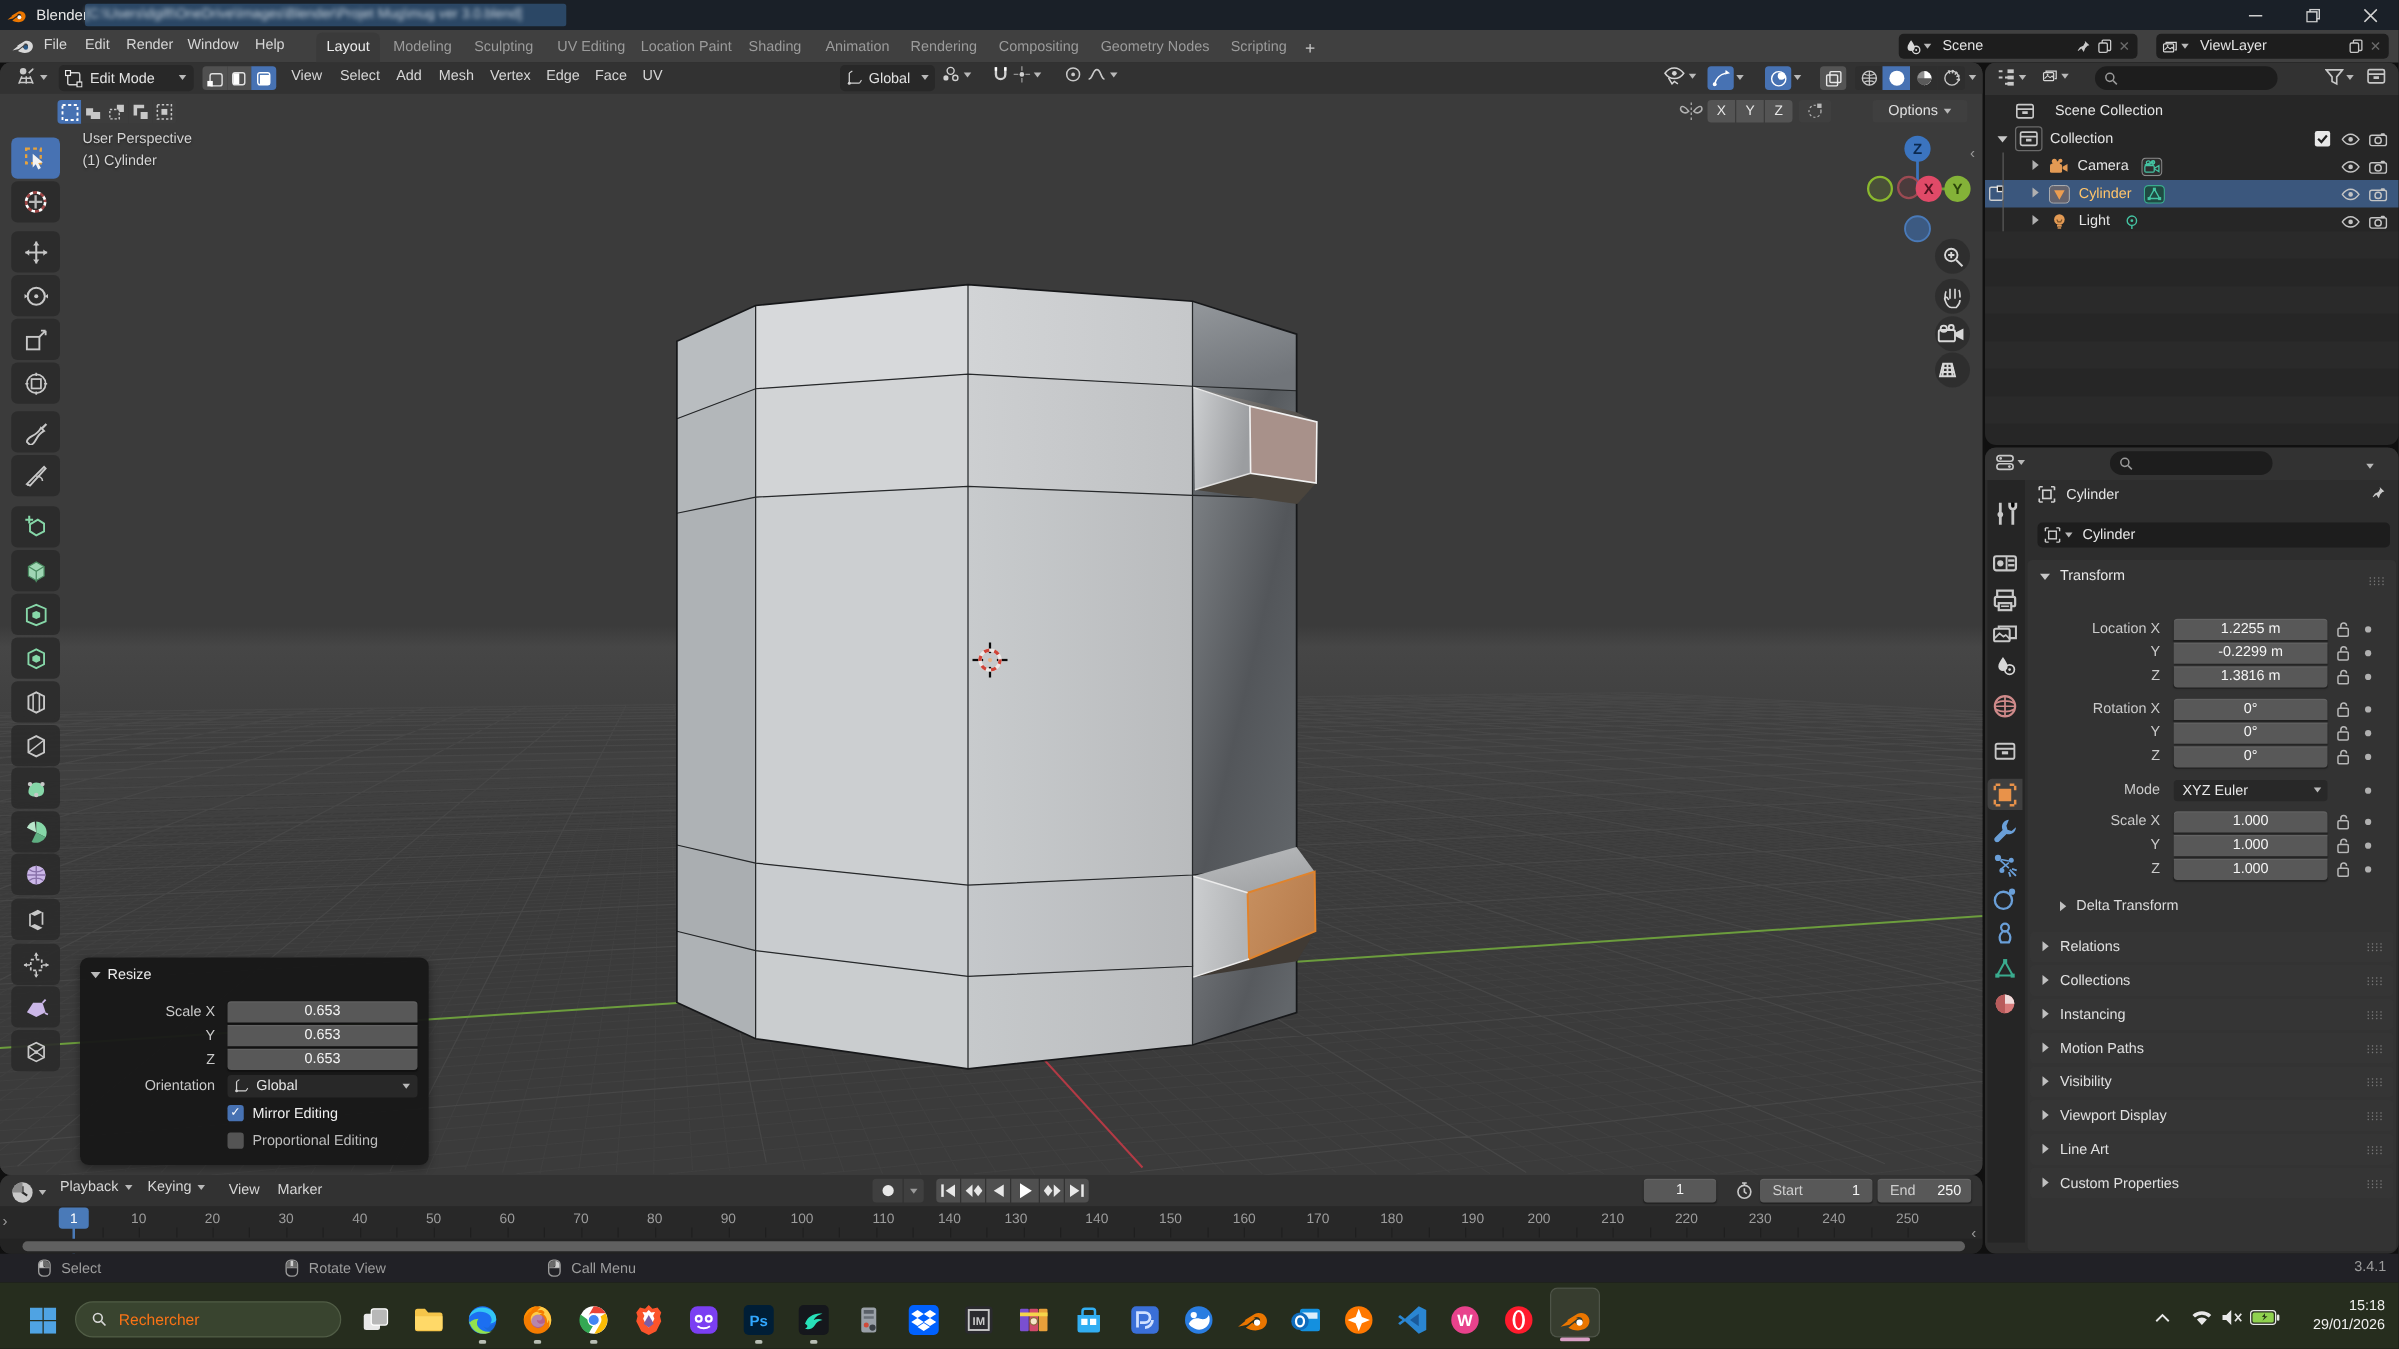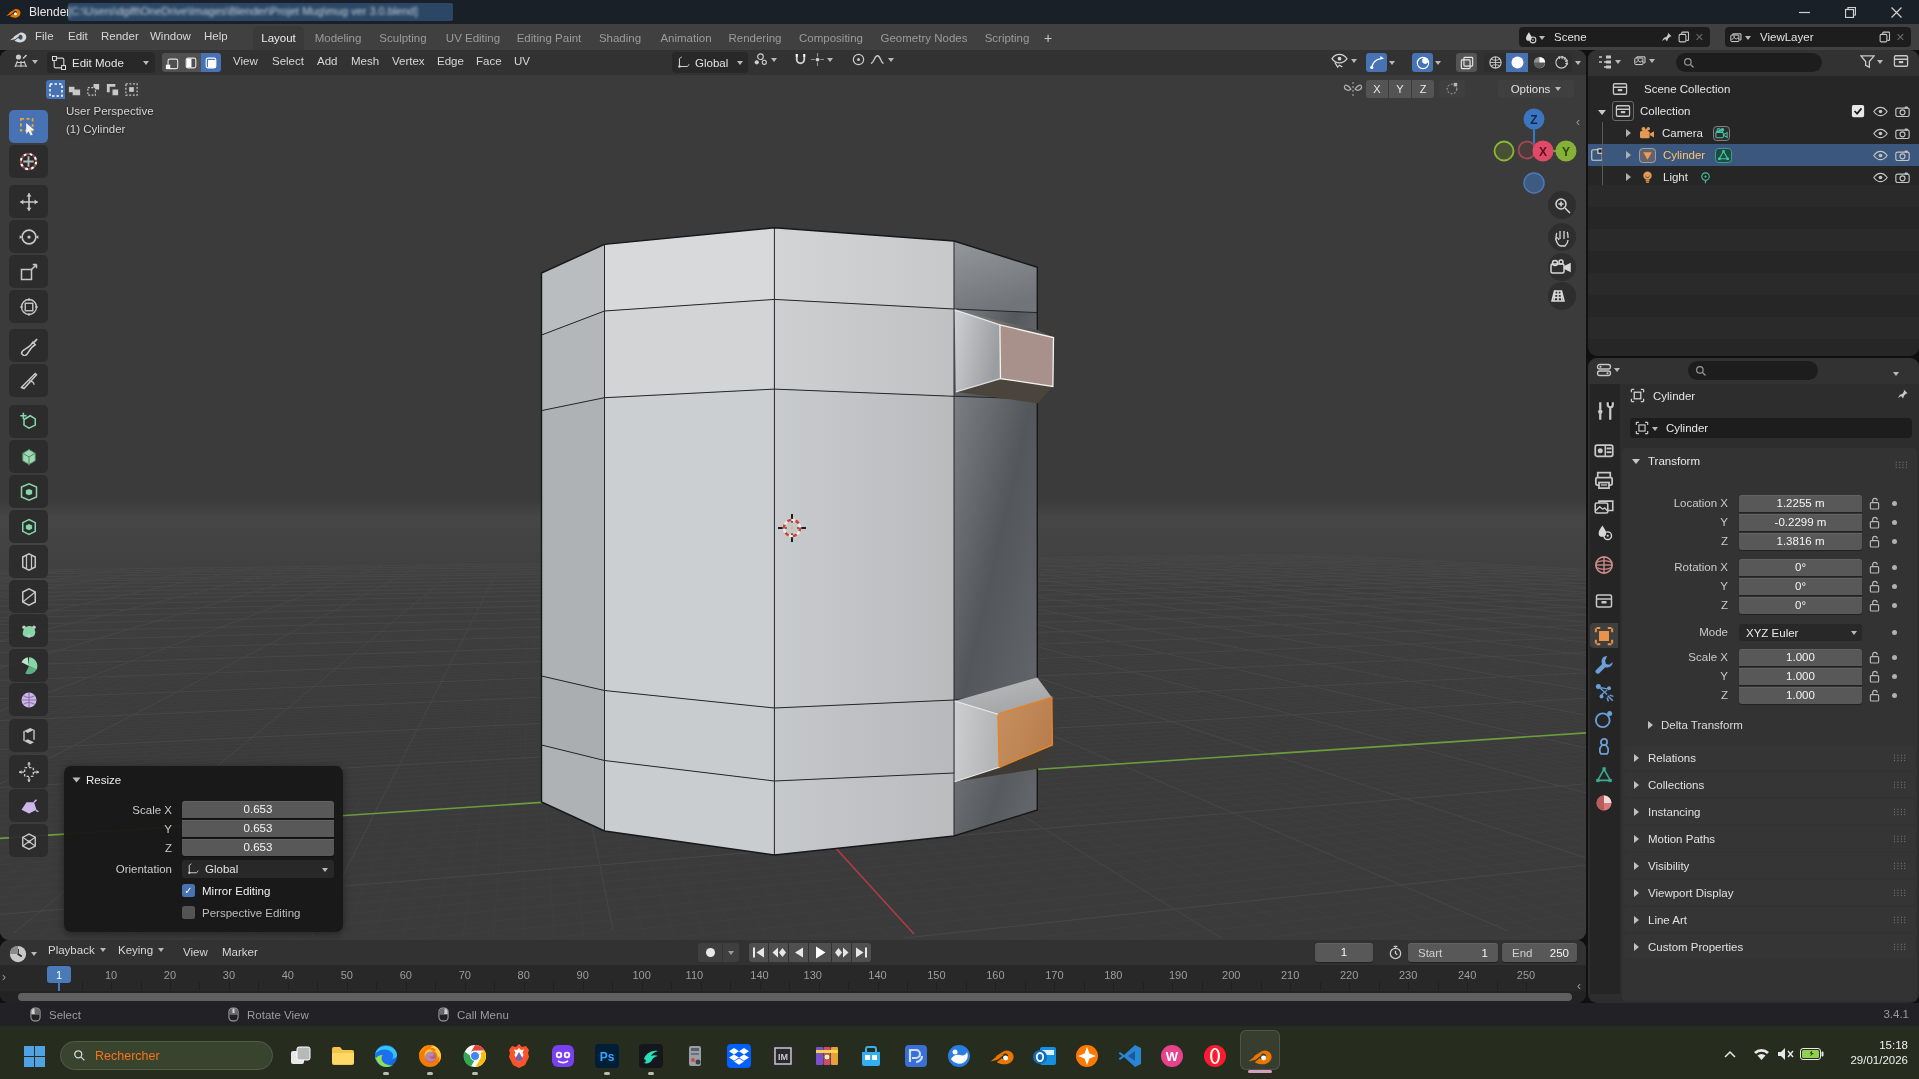--- a/index.html
+++ b/index.html
@@ -50,21 +50,21 @@
     </span>
  <span class="abs menu" style="left:35px;top:6px;">File</span>
     <span class="abs menu" style="left:68px;top:6px;">Edit</span>
     <span class="abs menu" style="left:101px;top:6px;">Render</span>
     <span class="abs menu" style="left:150px;top:6px;">Window</span>
     <span class="abs menu" style="left:204px;top:6px;">Help</span>
     <div class="abs vcen" style="left:253px;top:2px;width:51px;height:24px;background:#3a3a3a;border-radius:5px 5px 0 0;justify-content:center;color:#eaeaea;">Layout</div>
     <div class="abs vcen" style="left:308px;top:2px;width:60px;height:24px;justify-content:center;color:#9b9b9b;">Modeling</div>
     <div class="abs vcen" style="left:372px;top:2px;width:62px;height:24px;justify-content:center;color:#9b9b9b;">Sculpting</div>
     <div class="abs vcen" style="left:439px;top:2px;width:68px;height:24px;justify-content:center;color:#9b9b9b;">UV Editing</div>
-    <div class="abs vcen" style="left:511px;top:2px;width:76px;height:24px;justify-content:center;color:#9b9b9b;">Editing Paint</div>
+    <div class="abs vcen" style="left:511px;top:2px;width:76px;height:24px;justify-content:center;color:#9b9b9b;">Location Paint</div>
     <div class="abs vcen" style="left:593px;top:2px;width:54px;height:24px;justify-content:center;color:#9b9b9b;">Shading</div>
     <div class="abs vcen" style="left:654px;top:2px;width:64px;height:24px;justify-content:center;color:#9b9b9b;">Animation</div>
     <div class="abs vcen" style="left:723px;top:2px;width:64px;height:24px;justify-content:center;color:#9b9b9b;">Rendering</div>
     <div class="abs vcen" style="left:793px;top:2px;width:76px;height:24px;justify-content:center;color:#9b9b9b;">Compositing</div>
     <div class="abs vcen" style="left:876px;top:2px;width:96px;height:24px;justify-content:center;color:#9b9b9b;">Geometry Nodes</div>
     <div class="abs vcen" style="left:978px;top:2px;width:58px;height:24px;justify-content:center;color:#9b9b9b;">Scripting</div>
     <span class="abs" style="left:1044px;top:6px;color:#c8c8c8;font-size:14px;">+</span>
  <div class="abs vcen" style="left:1519px;top:3px;width:191px;height:20px;background:#1d1d1d;border-radius:4px;">
   <span style="margin-left:5px;">
         <svg width="13" height="13" viewBox="0 0 16 16">
@@ -600,21 +600,21 @@
       </svg>
    <span style="margin-left:6px;color:#e4e4e4;font-size:11.5px;flex:1;">Global</span>
       <span style="margin-right:6px;"><span style="display:inline-block;width:0;height:0;border-left:3.5px solid transparent;border-right:3.5px solid transparent;border-top:4.5px solid #b9b9b9;vertical-align:middle;"></span></span>
     </div>
  <div class="abs vcen" style="left:118px;top:118px;gap:7px;">
       <div style="width:13px;height:13px;background:#4772b3;border-radius:2.5px;color:#fff;font-size:10px;text-align:center;line-height:13px;">✓</div>
       <span style="color:#f0f0f0;">Mirror Editing</span>
     </div>
  <div class="abs vcen" style="left:118px;top:140px;gap:7px;">
       <div style="width:13px;height:13px;background:#545454;border-radius:2.5px;"></div>
-      <span style="color:#bdbdbd;">Perspective Editing</span>
+      <span style="color:#bdbdbd;">Proportional Editing</span>
     </div>
 </div>
 <div class="abs vcen" style="left:46px;top:80px;width:19px;height:19px;background:#4772b3;border-radius:3px 0 0 3px;justify-content:center;">
     <svg width="16" height="16" viewBox="0 0 16 16">
       <rect x="2" y="2" width="12" height="12" fill="none" stroke="#fff" stroke-width="1.5" stroke-dasharray="2.5 2"></rect>
     </svg>
   </div>
 <div class="abs vcen" style="left:65px;top:80px;width:19px;height:19px;background:#3d3d3d;justify-content:center;">
     <svg width="15" height="15" viewBox="0 0 16 16">
       <path d="M2 5h6v3h6v6H6v-3H2z" fill="#c8c8c8"></path>
@@ -1253,21 +1253,21 @@
       <span class="abs" style="left:96.0px;top:4px;width:30px;text-align:center;color:#9d9d9d;font-size:11px;">10</span>
       <span class="abs" style="left:154.96px;top:4px;width:30px;text-align:center;color:#9d9d9d;font-size:11px;">20</span>
       <span class="abs" style="left:213.92000000000002px;top:4px;width:30px;text-align:center;color:#9d9d9d;font-size:11px;">30</span>
       <span class="abs" style="left:272.88px;top:4px;width:30px;text-align:center;color:#9d9d9d;font-size:11px;">40</span>
       <span class="abs" style="left:331.84000000000003px;top:4px;width:30px;text-align:center;color:#9d9d9d;font-size:11px;">50</span>
       <span class="abs" style="left:390.8px;top:4px;width:30px;text-align:center;color:#9d9d9d;font-size:11px;">60</span>
       <span class="abs" style="left:449.76px;top:4px;width:30px;text-align:center;color:#9d9d9d;font-size:11px;">70</span>
       <span class="abs" style="left:508.72px;top:4px;width:30px;text-align:center;color:#9d9d9d;font-size:11px;">80</span>
       <span class="abs" style="left:567.6800000000001px;top:4px;width:30px;text-align:center;color:#9d9d9d;font-size:11px;">90</span>
       <span class="abs" style="left:626.64px;top:4px;width:30px;text-align:center;color:#9d9d9d;font-size:11px;">100</span>
-      <span class="abs" style="left:685.6px;top:4px;width:30px;text-align:left;color:#9d9d9d;font-size:11px;">110</span>
+      <span class="abs" style="left:685.6px;top:4px;width:30px;text-align:right;color:#9d9d9d;font-size:11px;">110</span>
       <span class="abs" style="left:744.56px;top:4px;width:30px;text-align:center;color:#9d9d9d;font-size:11px;">140</span>
       <span class="abs" style="left:803.52px;top:4px;width:30px;text-align:left;color:#9d9d9d;font-size:11px;">130</span>
       <span class="abs" style="left:862.48px;top:4px;width:30px;text-align:center;color:#9d9d9d;font-size:11px;">140</span>
       <span class="abs" style="left:921.4399999999999px;top:4px;width:30px;text-align:center;color:#9d9d9d;font-size:11px;">150</span>
       <span class="abs" style="left:980.4px;top:4px;width:30px;text-align:center;color:#9d9d9d;font-size:11px;">160</span>
       <span class="abs" style="left:1039.3600000000001px;top:4px;width:30px;text-align:center;color:#9d9d9d;font-size:11px;">170</span>
       <span class="abs" style="left:1098.32px;top:4px;width:30px;text-align:center;color:#9d9d9d;font-size:11px;">180</span>
       <span class="abs" style="left:1157.28px;top:4px;width:30px;text-align:right;color:#9d9d9d;font-size:11px;">190</span>
       <span class="abs" style="left:1216.24px;top:4px;width:30px;text-align:center;color:#9d9d9d;font-size:11px;">200</span>
       <span class="abs" style="left:1275.2px;top:4px;width:30px;text-align:center;color:#9d9d9d;font-size:11px;">210</span>

